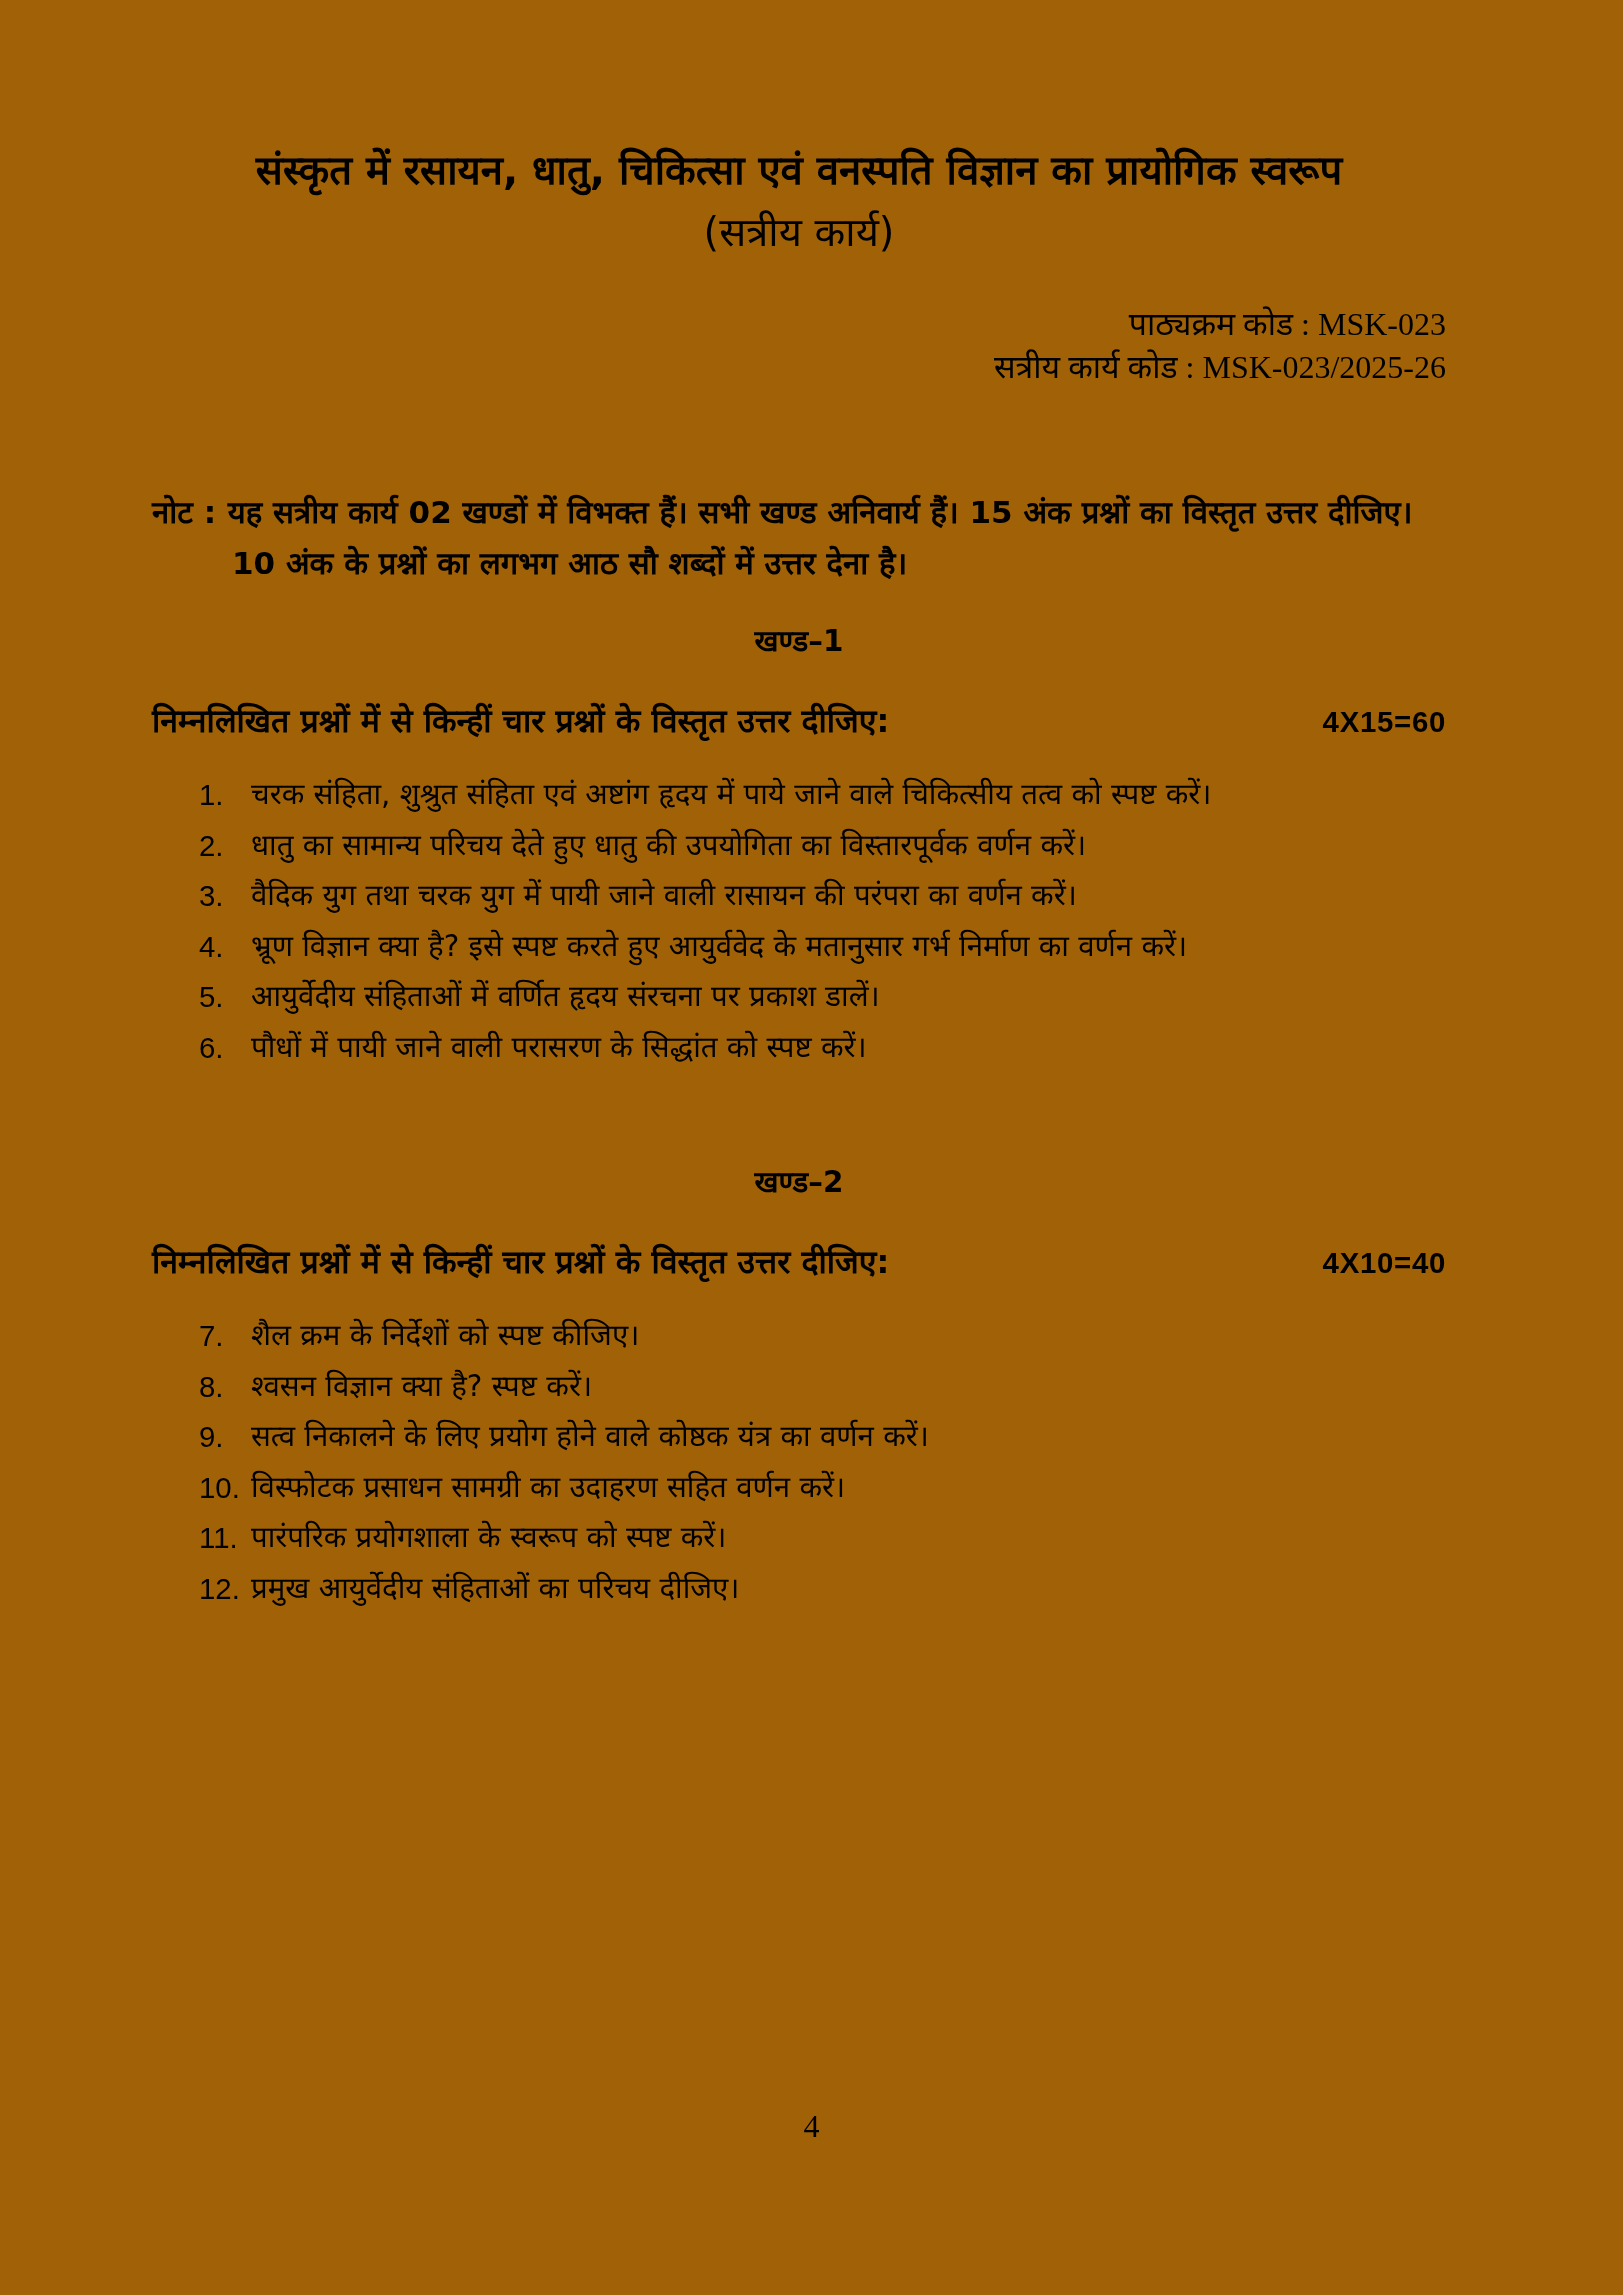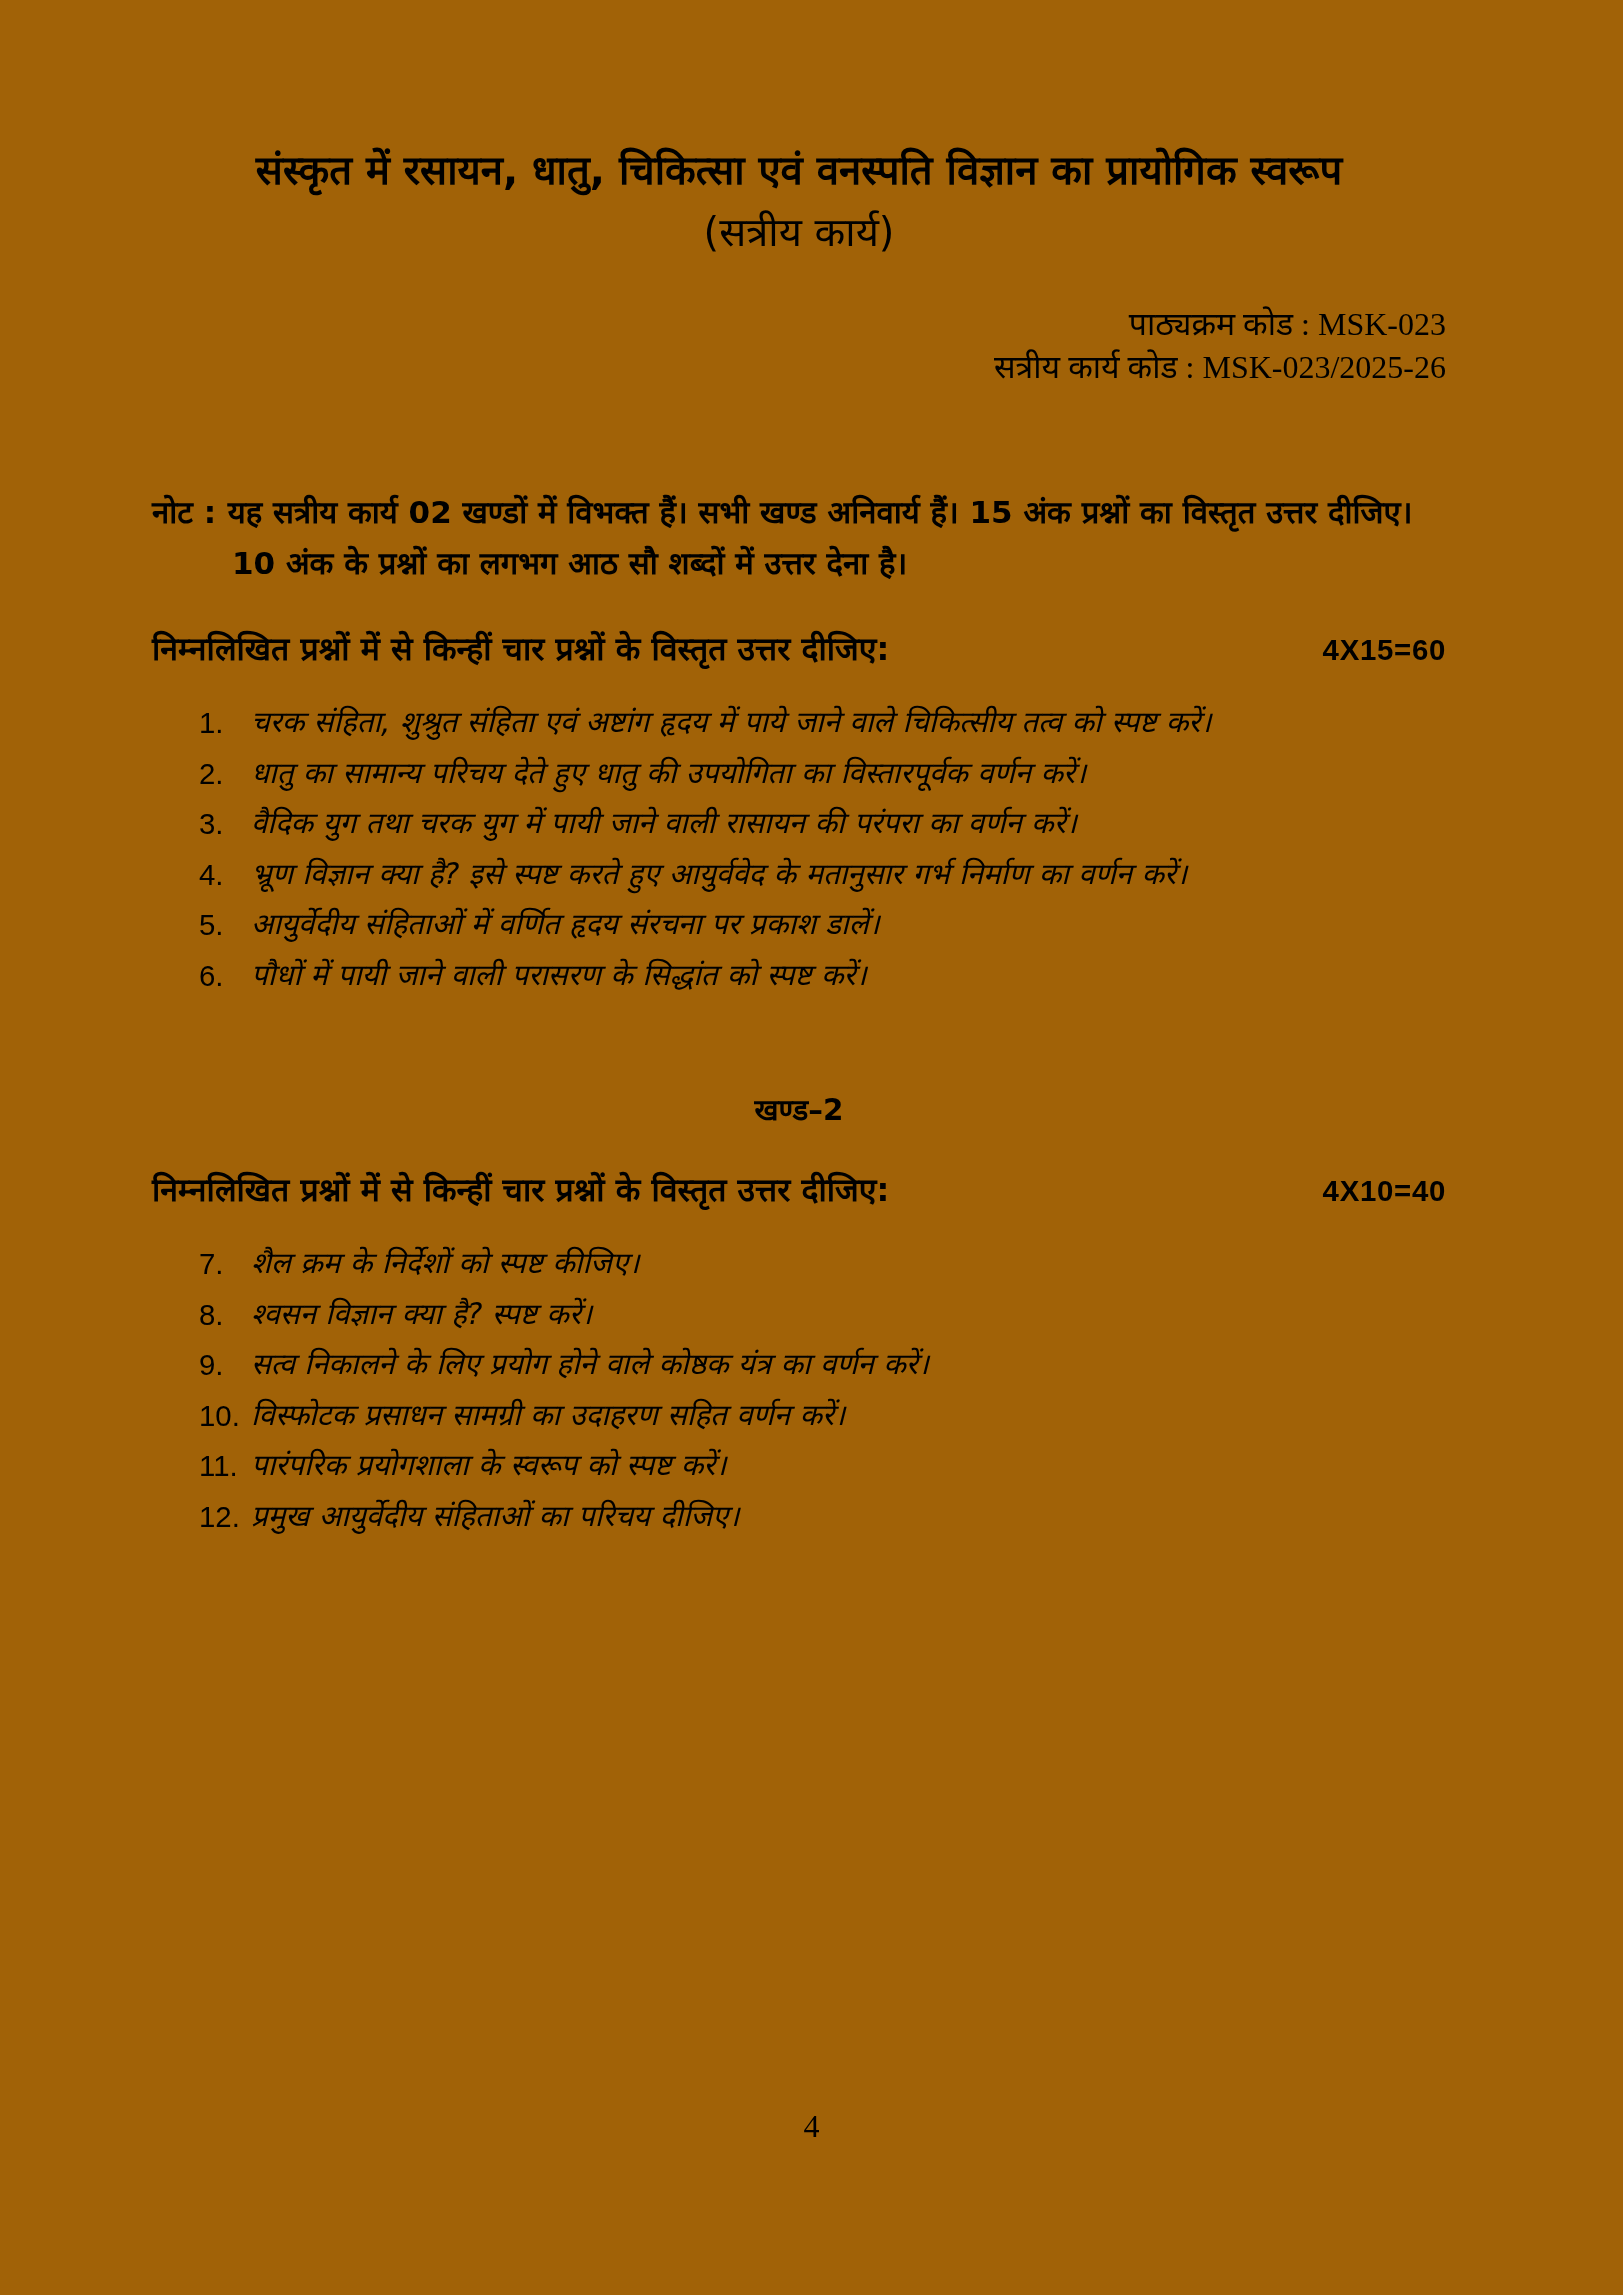--- a/index.html
+++ b/index.html
@@ -95,21 +95,20 @@
     font-size: 29.4px;
     line-height: 31px;
     font-weight: 400;
   }
   .qnum {
     flex: 0 0 52px;
     font-family: "Liberation Sans", "DejaVu Sans", sans-serif;
   }
   .qtext {
     flex: 1 1 auto;
-    font-style: italic;
   }
   
   .page-number {
     position: absolute;
     top: 2108px;
     left: 0;
     right: 0;
     text-align: center;
     font-size: 32px;
     font-family: "Liberation Serif", "DejaVu Serif", serif;
@@ -129,20 +128,21 @@
     <div class="codes">
       <div>पाठ्यक्रम कोड : MSK-023</div>
       <div>सत्रीय कार्य कोड : MSK-023/2025-26</div>
     </div>
 
     <div class="note">
       <span class="note-label">नोट :</span><span class="note-text">यह सत्रीय कार्य 02 खण्डों में विभक्त हैं। सभी खण्ड अनिवार्य हैं। 15 अंक प्रश्नों का विस्तृत उत्तर दीजिए। 10 अंक के प्रश्नों का लगभग आठ सौ शब्दों में उत्तर देना है।</span>
     </div>
 
     <section class="section section-1">
+      <h2 class="section-heading">खण्ड–1</h2>
       <div class="instruction-row">
         <span class="instruction-text">निम्नलिखित प्रश्नों में से किन्हीं चार प्रश्नों के विस्तृत उत्तर दीजिए:</span>
         <span class="marks">4X15=60</span>
       </div>
       <ol class="questions">
         <li>
           <span class="qnum">1.</span>
           <span class="qtext">चरक संहिता, शुश्रुत संहिता एवं अष्टांग हृदय में पाये जाने वाले चिकित्सीय तत्व को स्पष्ट करें।</span>
         </li>
         <li>

